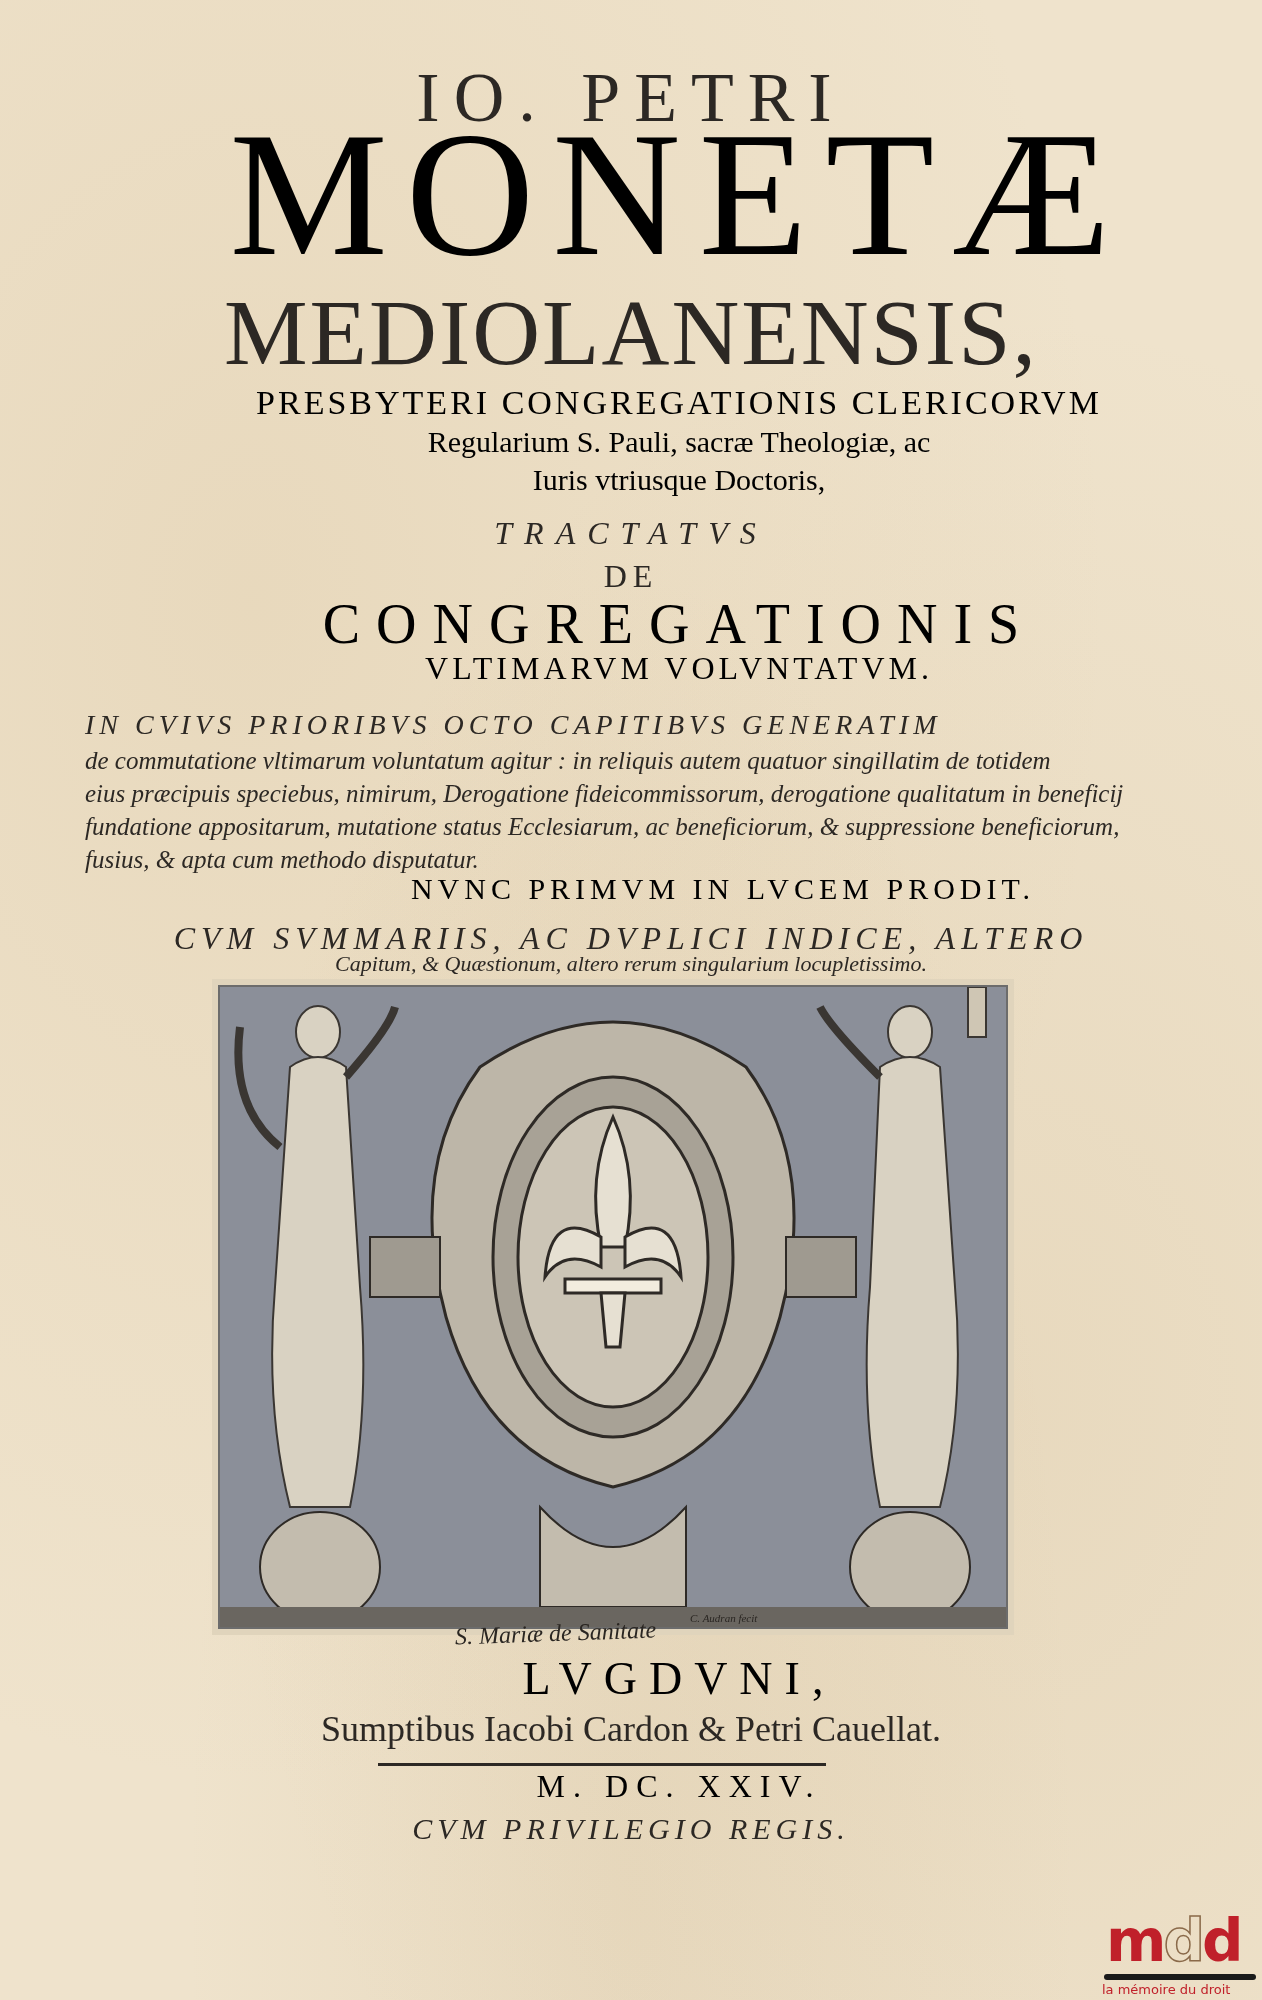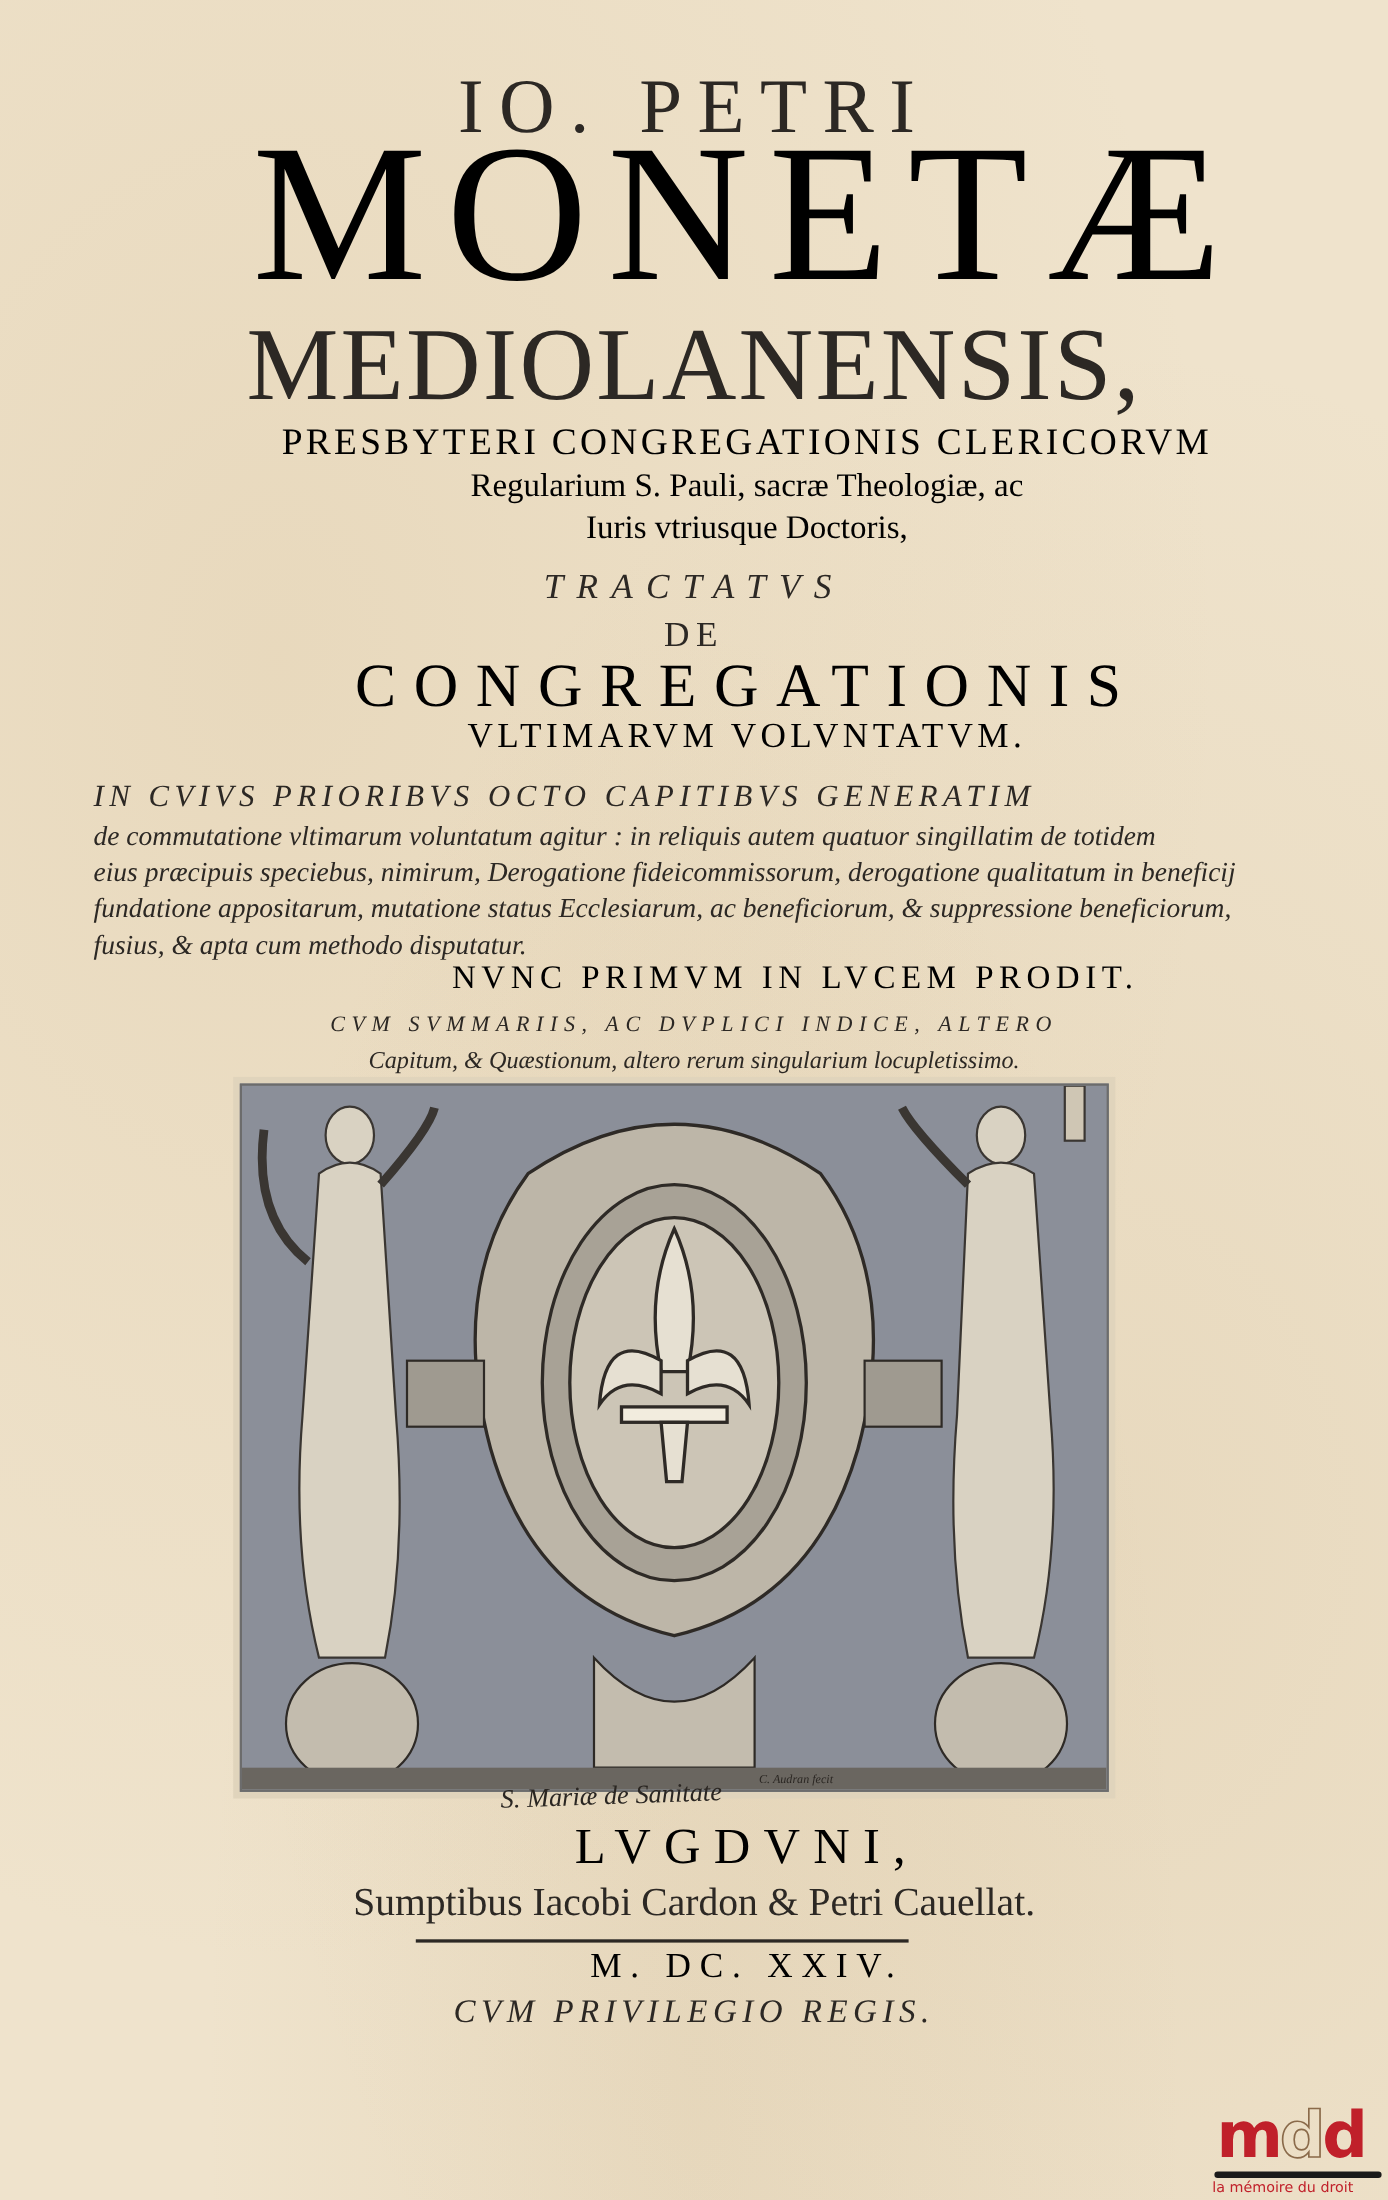--- a/index.html
+++ b/index.html
@@ -31,21 +31,21 @@
   #l10 { top:650px; font-size:32px; letter-spacing:4px; }
 
   .para { position:absolute; left:85px; width:1080px; font-style:italic; font-size:25px; line-height:33px; }
   #p0 { top:708px; font-size:28px; letter-spacing:5px; }
   #p1 { top:744px; }
   #p2 { top:777px; }
   #p3 { top:810px; }
   #p4 { top:843px; }
 
   #l11 { top:872px; font-size:30px; letter-spacing:5px;margin-left:44px; }
-  #l12 { top:920px; font-size:20px; font-style:italic; letter-spacing:6px; }
+  #l12 { top:920px; font-size:32px; font-style:italic; letter-spacing:6px; }
   #l13 { top:951px; font-size:22px; font-style:italic; }
 
   .plate {
     position:absolute; left:218px; top:985px; width:786px; height:640px;
     background:#8a8d95;
     border:2px solid #6c6c6c;
     box-shadow: 0 0 0 6px #e0d4bc;
     overflow:hidden;
   }
   .plate svg { width:100%; height:100%; display:block; }

